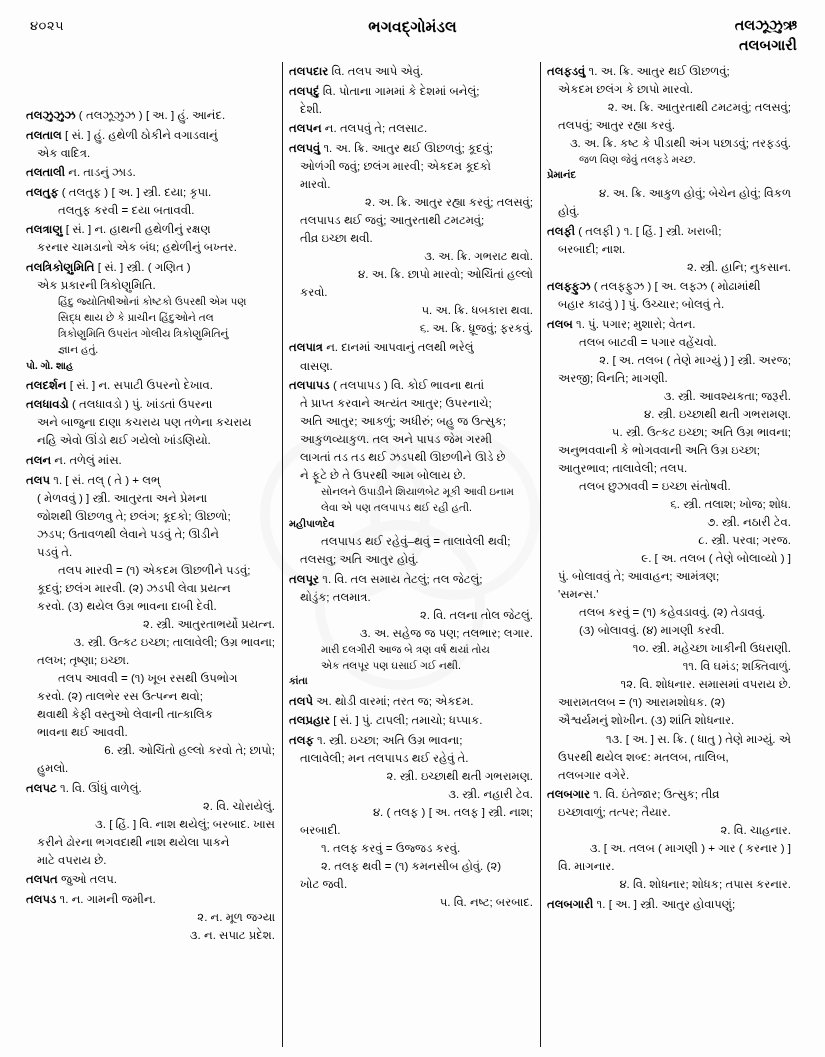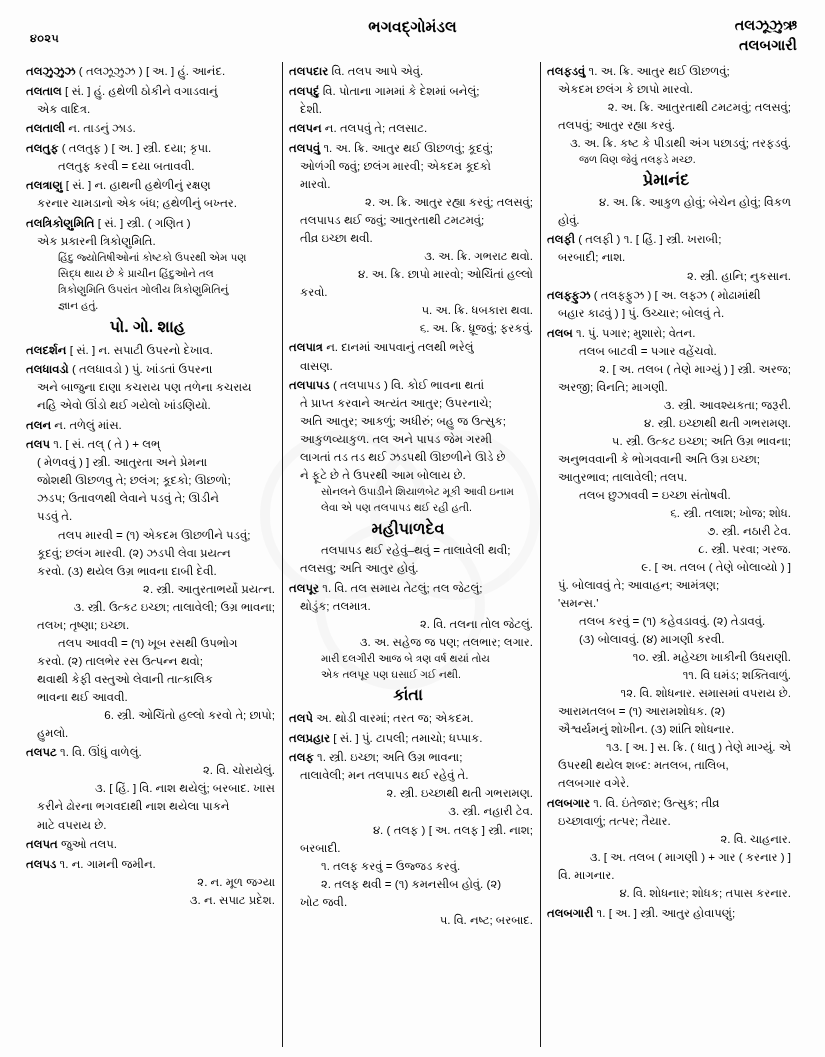--- a/index.html
+++ b/index.html
@@ -43,23 +43,23 @@
   #header {
     position: absolute;
     top: 16px;
     left: 28px;
     right: 28px;
     height: 46px;
   }
   #page-number {
     position: absolute;
     left: 2px;
-    top: 16px;
-    font-size: 11px;
-    font-weight: bold;
+    top: 2px;
+    font-size: 13px;
+    font-weight: normal;
     letter-spacing: 0.5px;
   }
   #book-title {
     position: absolute;
     left: 0;
     right: 0;
     top: 2px;
     text-align: center;
     font-size: 15.5px;
     font-weight: bold;
@@ -89,21 +89,21 @@
   .col {
     width: 258px;
     box-sizing: border-box;
     padding: 0 7px 0 6px;
     font-size: 11.6px;
     line-height: 1.47;
   }
   .col.with-rule {
     border-left: 1.3px solid #1a1a1a;
   }
-  .col.c1 { padding-left: 2px; }
+  .col.c1 { padding-left: 2px; margin-top: 44px; }
 
   
   .entry {
     margin: 0 0 2.5px 0;
     text-indent: 0;
   }
   .entry p {
     margin: 0 0 1px 0;
   }
   
@@ -131,23 +131,23 @@
   }
   .p-plain {
     padding-left: 11px;
     text-indent: 0;
   }
   .hw {
     font-weight: bold;
   }
   .attrib {
     display: block;
-    text-align: center;
+    text-align: left;
     font-weight: bold;
-    font-size: 16px;
+    font-size: 10px;
     padding-right: 6px;
     margin-top: -1px;
   }
 </style>
 </head>
 <body>
 
 <div id="page">
 
   <div class="watermark">

